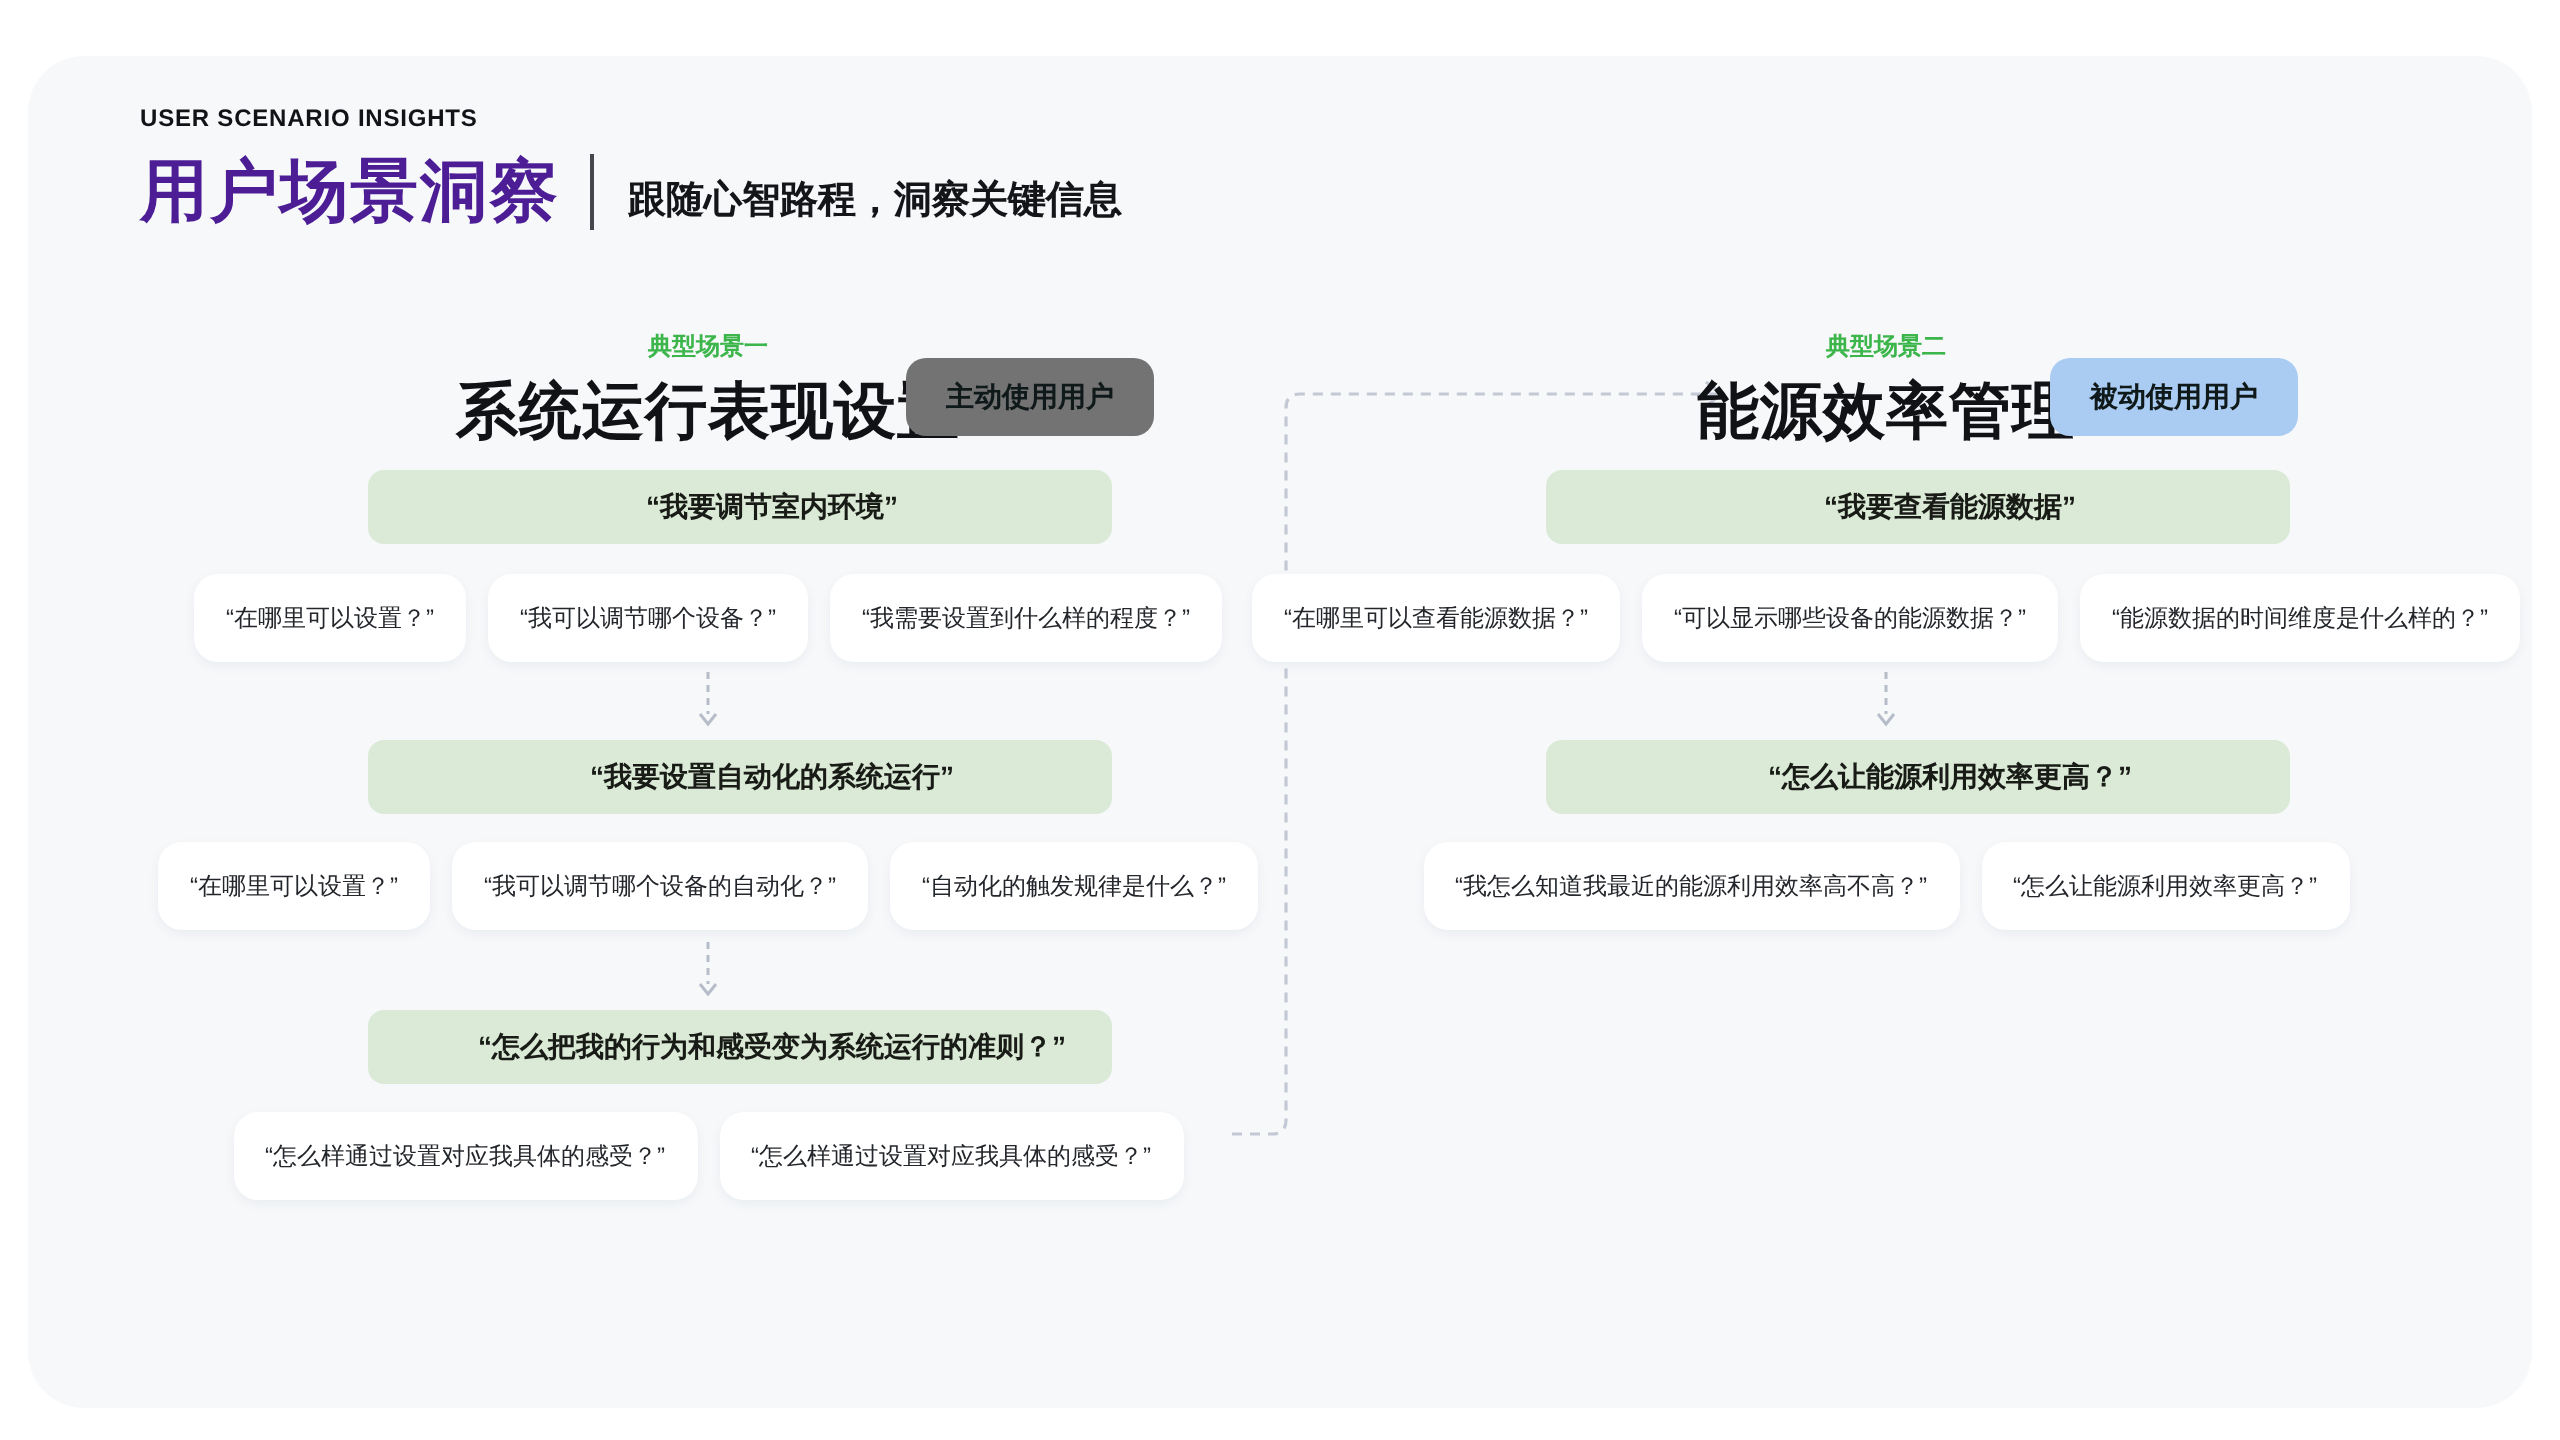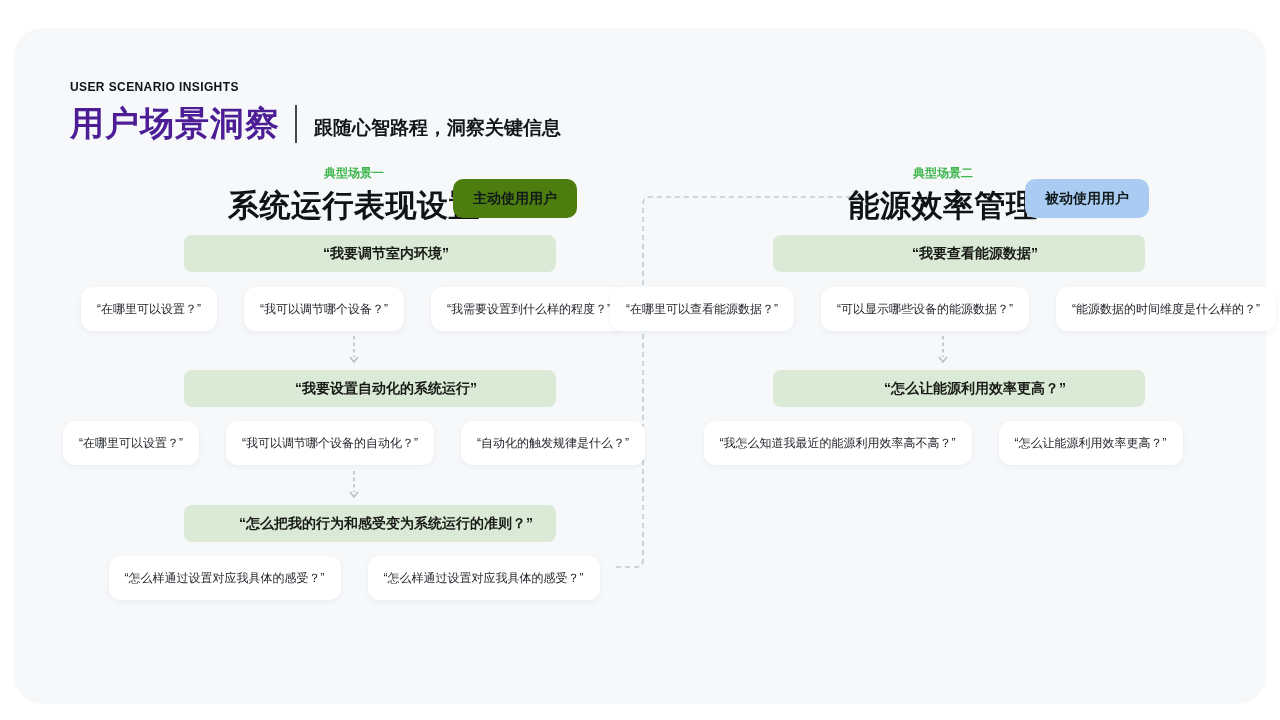--- a/index.html
+++ b/index.html
@@ -6,47 +6,47 @@
   body{
     width:1280px;height:720px;position:relative;background:#ffffff;
     font-family:"Liberation Sans","DejaVu Sans",sans-serif;color:#17191c;
     overflow:hidden;
   }
   .card{
     position:absolute;left:14px;top:28px;width:1252px;height:676px;
     background:#f6f8fa;border-radius:28px;
   }
   
-  .header{position:absolute;left:56px;top:52px;}
+  .header{position:absolute;left:56px;top:24px;}
   .eyebrow{font-size:12px;font-weight:700;letter-spacing:.4px;color:#111316;}
   .title-row{display:flex;align-items:center;margin-top:7px;}
   .page-title{font-size:34px;font-weight:900;margin:0;letter-spacing:1px;color:#4c1d95;}
   .title-divider{width:2px;height:38px;background:#45474d;margin:0 17px 0 15px;}
   .page-subtitle{font-size:19px;font-weight:700;padding-top:8px;color:#131518;}
   
   .col{position:absolute;top:132px;width:556px;height:486px;}
   .col-left{left:62px;}
   .col-right{left:651px;}
   .scen-head{position:absolute;top:0;left:0;width:100%;text-align:center;}
   .scen-tag{font-size:12px;font-weight:700;color:#3cb54b;margin-top:5px;}
   .scen-title{font-size:31px;font-weight:900;margin-top:3px;color:#101215;letter-spacing:.5px;}
   .badge{
     position:absolute;top:19px;height:39px;display:flex;align-items:center;
     padding:0 20px;border-radius:10px;font-size:14px;font-weight:700;color:#10191a;
     white-space:nowrap;
   }
-  .col-left .badge{left:377px;background:#4d7c0f;}
+  .col-left .badge{left:377px;background:#737373;}
   .col-right .badge{left:360px;background:#aaccf2;}
   .qbox{
     position:absolute;left:108px;width:340px;height:37px;border-radius:8px;
     background:#dbead6;display:flex;align-items:center;justify-content:center;
     font-size:14px;font-weight:700;color:#181b16;white-space:nowrap;padding-left:32px;
   }
   .subrow{
-    position:absolute;left:0;width:556px;display:flex;justify-content:center;gap:27px;
+    position:absolute;left:0;width:556px;display:flex;justify-content:center;gap:11px;
   }
   .sbox{
     height:44px;background:#ffffff;border-radius:12px;display:flex;align-items:center;
     padding:0 16px;font-size:12px;color:#23262b;white-space:nowrap;
     box-shadow:0 2px 6px rgba(25,35,55,0.05);
   }
   .q0{top:75px;} .s0{top:127px;} .a0{top:175px;}
   .q1{top:210px;} .s1{top:261px;} .a1{top:310px;}
   .q2{top:345px;} .s2{top:396px;}
   .step-arrow{position:absolute;left:50%;transform:translateX(-50%);width:12px;height:30px;}

